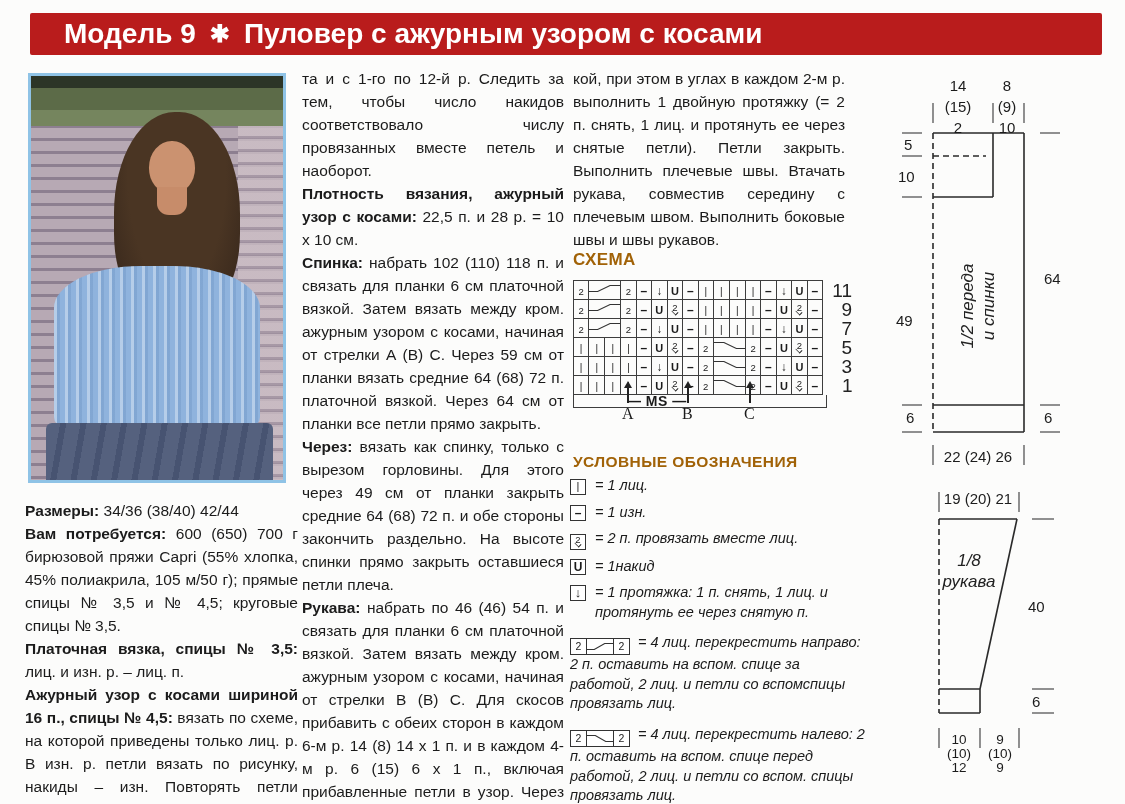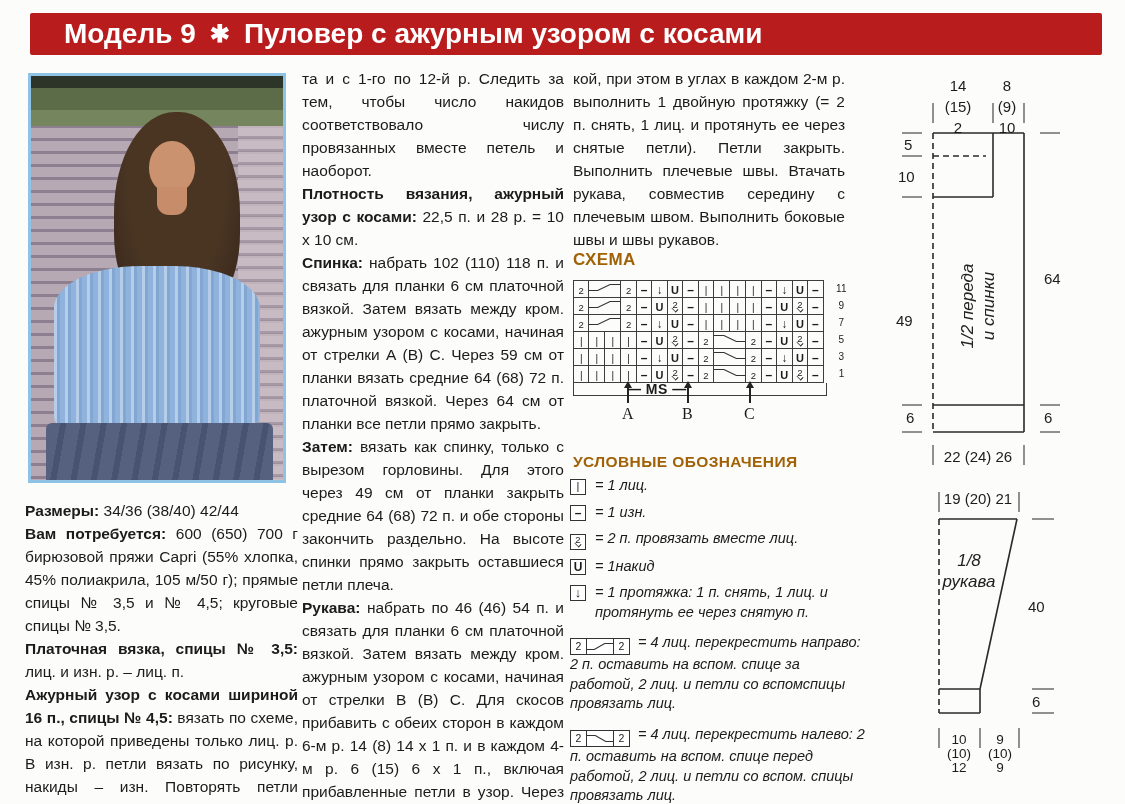--- a/index.html
+++ b/index.html
@@ -59,22 +59,22 @@
   #legend-heading { left:573px; top:453px; font-size:15.5px; }
 
   
   #schema-chart { position:absolute; left:573px; top:280px; width:280px; }
   #schema-grid { border-collapse:collapse; }
   #schema-grid td {
     border:1px solid #3d3d3d; width:15px; height:13px; padding:0;
     text-align:center; vertical-align:middle; line-height:1;
   }
   #schema-grid td.cable { width:31px; }
-  #schema-grid td.rownum { border:none; width:22px; text-align:center; padding-left:7px;
-    font-size:10px; color:#222; }
+  #schema-grid td.rownum { border:none; width:22px; text-align:right; padding-left:7px;
+    font-size:19px; color:#222; }
   .gk { font-size:10px; } .gp { font-size:12px; font-weight:600; }
   .gu { font-size:11px; font-weight:700; } .gs { font-size:12px; font-weight:700; }
   .g2 { font-size:9.5px; }
   .gk2 { display:flex; flex-direction:column; align-items:center; justify-content:center; }
   .gk2 .g2 { line-height:7px; }
   .chev { width:5px; height:5px; border-right:1.3px solid #222; border-bottom:1.3px solid #222;
     transform:rotate(45deg) scaleY(.65); margin-top:-2px; }
   #ms-box { width:254px; height:13px; border:1.3px solid #3d3d3d; border-top:none;
     box-sizing:border-box; position:relative; }
   #ms-label { position:absolute; left:21%; top:-2px; font-size:14px; font-weight:600;
@@ -141,21 +141,21 @@
   <p><b class="lead">Размеры:</b> <span>34/36 (38/40) 42/44</span></p>
   <p><b class="lead">Вам потребуется:</b> <span>600 (650) 700 г бирюзовой пряжи Capri (55% хлопка, 45% полиакрила, 105 м/50 г); прямые спицы № 3,5 и № 4,5; круговые спицы № 3,5.</span></p>
   <p><b class="lead">Платочная вязка, спицы № 3,5:</b> <span>лиц. и изн. р. – лиц. п.</span></p>
   <p><b class="lead">Ажурный узор с косами шириной 16 п., спицы № 4,5:</b> <span>вязать по схеме, на которой приведены только лиц. р. В изн. р. петли вязать по рисунку, накиды – изн. Повторять петли раппор-</span></p>
 </div>
 
 <div id="col-mid" class="col">
   <p><span>та и с 1-го по 12-й р. Следить за тем, чтобы число накидов соответствовало числу провязанных вместе петель и наоборот.</span></p>
   <p><b class="lead">Плотность вязания, ажурный узор с косами:</b> <span>22,5 п. и 28 р. = 10 х 10 см.</span></p>
   <p><b class="lead">Спинка:</b> <span>набрать 102 (110) 118 п. и связать для планки 6 см платочной вязкой. Затем вязать между кром. ажурным узором с косами, начиная от стрелки А (В) С. Через 59 см от планки вязать средние 64 (68) 72 п. платочной вязкой. Через 64 см от планки все петли прямо закрыть.</span></p>
-  <p><b class="lead">Затем:</b> <span>вязать как спинку, только с вырезом горловины. Для этого через 49 см от планки закрыть средние 64 (68) 72 п. и обе стороны закончить раздельно. На высоте спинки прямо закрыть оставшиеся петли плеча.</span></p>
+  <p><b class="lead">Через:</b> <span>вязать как спинку, только с вырезом горловины. Для этого через 49 см от планки закрыть средние 64 (68) 72 п. и обе стороны закончить раздельно. На высоте спинки прямо закрыть оставшиеся петли плеча.</span></p>
   <p><b class="lead">Рукава:</b> <span>набрать по 46 (46) 54 п. и связать для планки 6 см платочной вязкой. Затем вязать между кром. ажурным узором с косами, начиная от стрелки В (В) С. Для скосов прибавить с обеих сторон в каждом 6-м р. 14 (8) 14 х 1 п. и в каждом 4-м р. 6 (15) 6 х 1 п., включая прибавленные петли в узор. Через 40 см от планки все петли прямо закрыть.</span></p>
 
 </div>
 
 <div id="col-right" class="col">
   <p><span>кой, при этом в углах в каждом 2-м р. выполнить 1 двойную протяжку (= 2 п. снять, 1 лиц. и протянуть ее через снятые петли). Петли закрыть. Выполнить плечевые швы. Втачать рукава, совместив середину с плечевым швом. Выполнить боковые швы и швы рукавов.</span></p>
 </div>
 
 <div id="schema-heading" class="blue-head">СХЕМА</div>
 

